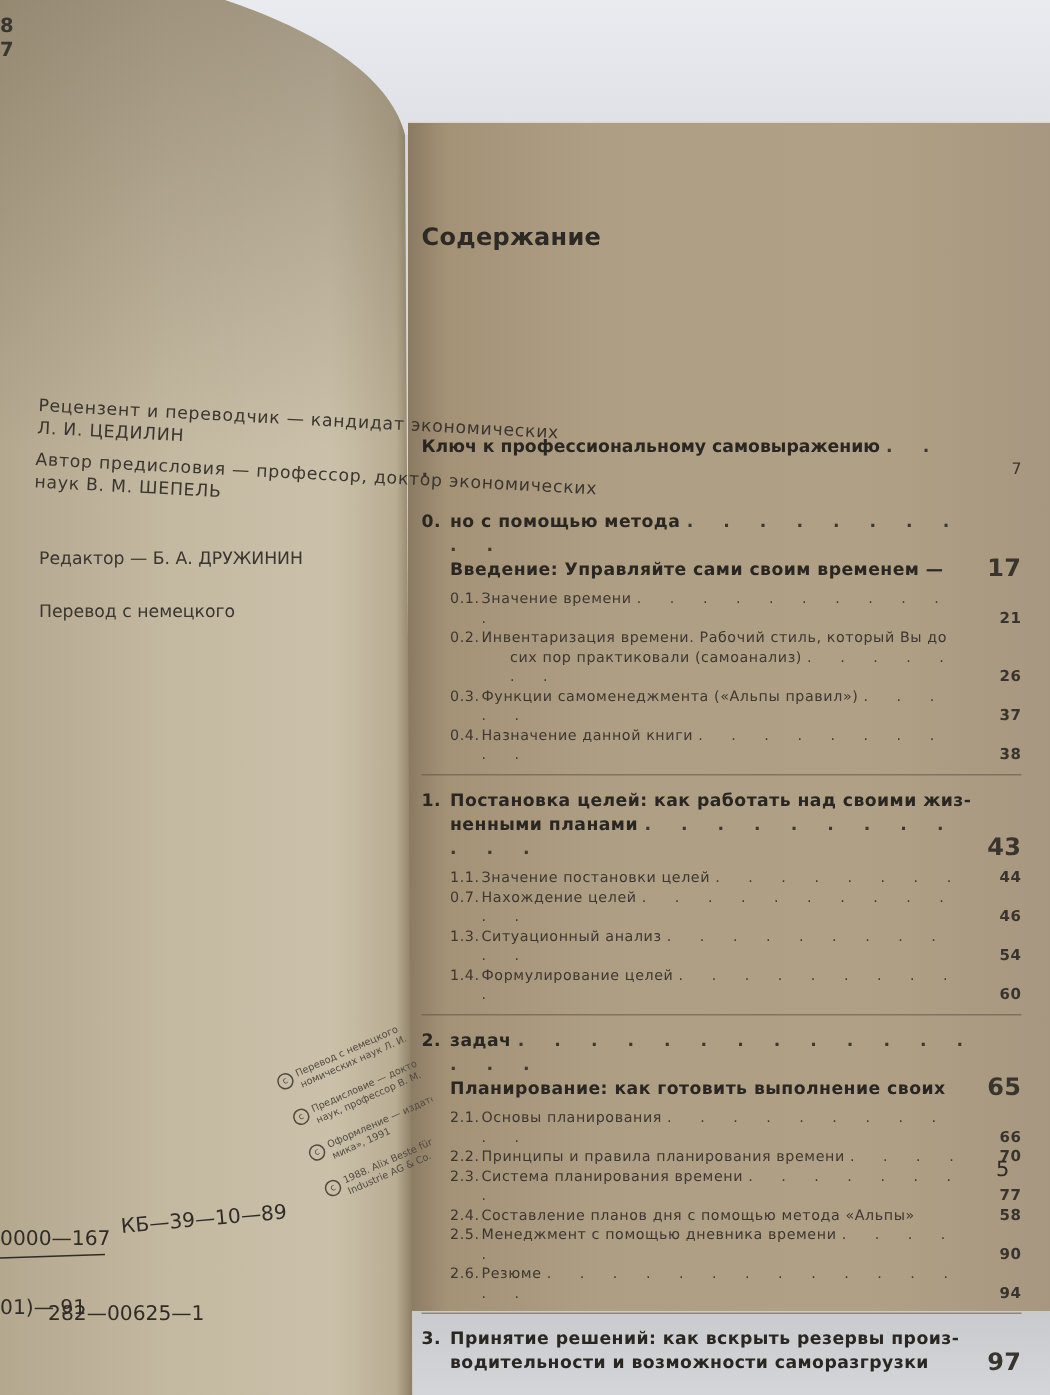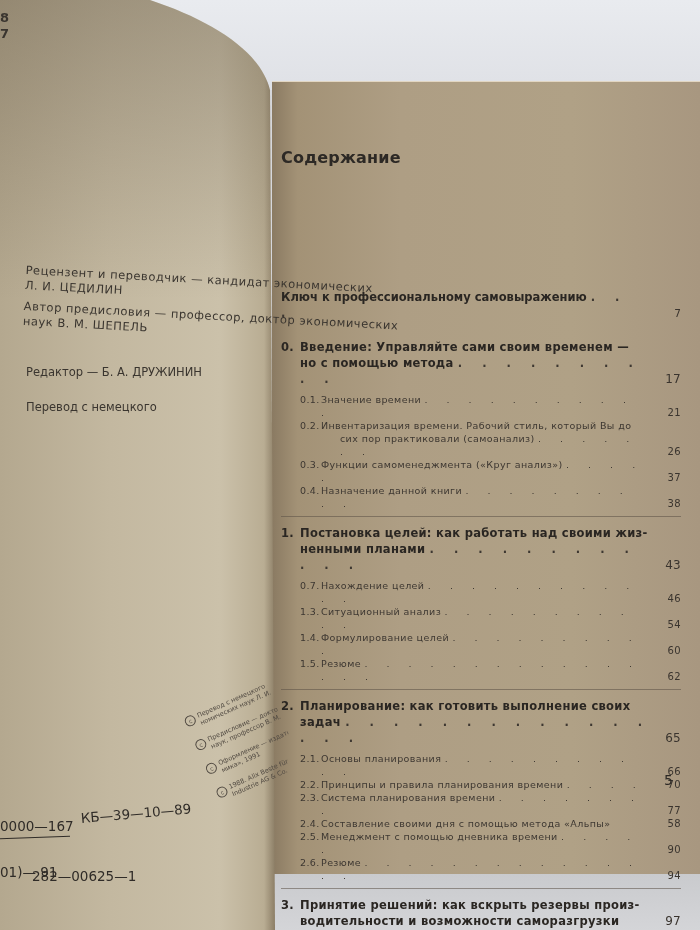--- a/index.html
+++ b/index.html
@@ -50,28 +50,28 @@
 
   .copyrights { position:absolute; left:183px; top:718px; width:90px; font-size:6.5px; line-height:8px; color:#514a42; transform:rotate(-24deg); transform-origin:left top; }
   .copyrights .c-item { display:flex; gap:3px; margin-bottom:10px; white-space:nowrap; overflow:hidden; }
   .copyrights .c-sym { display:inline-block; width:9px; height:9px; border:1px solid #514a42; border-radius:50%; font-size:6px; line-height:9px; text-align:center; flex:none; }
 
   
   .toc-title { position:absolute; left:281px; top:120px; font-size:16px; font-weight:bold; color:#2d2925; letter-spacing:0.2px;margin-top:28px; }
   .toc { position:absolute; left:281px; top:289px; width:400px; }
   .entry { position:relative; display:flex; align-items:flex-end; }
   .entry .label { flex:1; position:relative; }
-  .entry .page { width:30px; text-align:right; flex:none; }
+  .entry .page { width:30px; text-align:right; flex:none;font-weight:bold; }
   .dots { letter-spacing:8px; color:#3d3731; }
 
   .top-entry { font-weight:bold; font-size:11.5px; line-height:16px; color:#2a2622; }
   .chapter { font-weight:bold; font-size:11.5px; line-height:16px; color:#2a2622; letter-spacing:0.3px; }
   .chapter .num { position:absolute; left:0; top:0; }
   .chapter .text { padding-left:19px; }
-  .chapter .page { font-weight:normal; font-size:12px; color:#3a342e; }
+  .chapter .page { font-weight:bold; font-size:16px; color:#3a342e; }
   .top-entry .page { font-weight:normal; font-size:10.5px; color:#3a342e; }
 
   .sub { font-size:9.5px; line-height:13px; color:#3d3731; letter-spacing:0.4px; }
   .sub .num { position:absolute; left:19px; top:0; }
   .sub .text { padding-left:40px; }
   .sub .page { font-size:10px; color:#3a342e; }
 
   .divider { height:1px; background:#5b5145; opacity:0.55; margin:6px 0 8px 0; width:400px; }
 
   .page-number { position:absolute; left:664px; top:772px; font-size:14px; color:#2d2925; }
@@ -92,22 +92,22 @@
     <div class="label"><span>Ключ к профессиональному самовыражению</span> <span class="dots">. . .</span></div>
     <div class="page">7</div>
   </div>
 
   <div style="height:18px"></div>
 
   <div class="entry chapter">
     <div class="label">
       <span class="num">0.</span>
       <div class="text">
+        <div><span>но с помощью метода</span> <span class="dots">. . . . . . . . . .</span></div>
         <div>Введение: Управляйте сами своим временем —</div>
-        <div><span>но с помощью метода</span> <span class="dots">. . . . . . . . . .</span></div>
       </div>
     </div>
     <div class="page">17</div>
   </div>
   <div style="height:6px"></div>
   <div class="entry sub">
     <div class="label">
         <span class="num">0.1.</span>
         <div class="text"><span>Значение времени</span> <span class="dots">. . . . . . . . . . .</span></div>
       </div>
@@ -119,21 +119,21 @@
         <div class="text">
           <div>Инвентаризация времени. Рабочий стиль, который Вы до</div>
           <div style="padding-left:19px"><span>сих пор практиковали (самоанализ)</span> <span class="dots">. . . . . . .</span></div>
         </div>
       </div>
     <div class="page">26</div>
   </div>
   <div class="entry sub">
     <div class="label">
         <span class="num">0.3.</span>
-        <div class="text"><span>Функции самоменеджмента («Круг анализ»)</span> <span class="dots">. . . . .</span></div>
+        <div class="text"><span>Функции самоменеджмента («Альпы правил»)</span> <span class="dots">. . . . .</span></div>
       </div>
     <div class="page">37</div>
   </div>
   <div class="entry sub">
     <div class="label">
         <span class="num">0.4.</span>
         <div class="text"><span>Назначение данной книги</span> <span class="dots">. . . . . . . . . .</span></div>
       </div>
     <div class="page">38</div>
   </div>
@@ -146,55 +146,55 @@
       <div class="text">
         <div>Постановка целей: как работать над своими жиз-</div>
         <div><span>ненными планами</span> <span class="dots">. . . . . . . . . . . .</span></div>
       </div>
     </div>
     <div class="page">43</div>
   </div>
   <div style="height:6px"></div>
   <div class="entry sub">
     <div class="label">
+        <span class="num">1.1.</span>
+        <div class="text"><span>Значение постановки целей</span> <span class="dots">. . . . . . . .</span></div>
+      </div>
+    <div class="page">44</div>
+  </div>
+  <div class="entry sub">
+    <div class="label">
         <span class="num">0.7.</span>
         <div class="text"><span>Нахождение целей</span> <span class="dots">. . . . . . . . . . . .</span></div>
       </div>
     <div class="page">46</div>
   </div>
   <div class="entry sub">
     <div class="label">
         <span class="num">1.3.</span>
         <div class="text"><span>Ситуационный анализ</span> <span class="dots">. . . . . . . . . . .</span></div>
       </div>
     <div class="page">54</div>
   </div>
   <div class="entry sub">
     <div class="label">
         <span class="num">1.4.</span>
         <div class="text"><span>Формулирование целей</span> <span class="dots">. . . . . . . . . .</span></div>
       </div>
     <div class="page">60</div>
   </div>
-  <div class="entry sub">
-    <div class="label">
-        <span class="num">1.5.</span>
-        <div class="text"><span>Резюме</span> <span class="dots">. . . . . . . . . . . . . . . .</span></div>
-      </div>
-    <div class="page">62</div>
-  </div>
 
   <div class="divider"></div>
 
   <div class="entry chapter">
     <div class="label">
       <span class="num">2.</span>
       <div class="text">
+        <div><span>задач</span> <span class="dots">. . . . . . . . . . . . . . . .</span></div>
         <div>Планирование: как готовить выполнение своих</div>
-        <div><span>задач</span> <span class="dots">. . . . . . . . . . . . . . . .</span></div>
       </div>
     </div>
     <div class="page">65</div>
   </div>
   <div style="height:6px"></div>
   <div class="entry sub">
     <div class="label">
         <span class="num">2.1.</span>
         <div class="text"><span>Основы планирования</span> <span class="dots">. . . . . . . . . . .</span></div>
       </div>
@@ -210,21 +210,21 @@
   <div class="entry sub">
     <div class="label">
         <span class="num">2.3.</span>
         <div class="text"><span>Система планирования времени</span> <span class="dots">. . . . . . . .</span></div>
       </div>
     <div class="page">77</div>
   </div>
   <div class="entry sub">
     <div class="label">
         <span class="num">2.4.</span>
-        <div class="text"><span>Составление своими дня с помощью метода «Альпы»</span></div>
+        <div class="text"><span>Составление планов дня с помощью метода «Альпы»</span></div>
       </div>
     <div class="page">58</div>
   </div>
   <div class="entry sub">
     <div class="label">
         <span class="num">2.5.</span>
         <div class="text"><span>Менеджмент с помощью дневника времени</span> <span class="dots">. . . . .</span></div>
       </div>
     <div class="page">90</div>
   </div>

